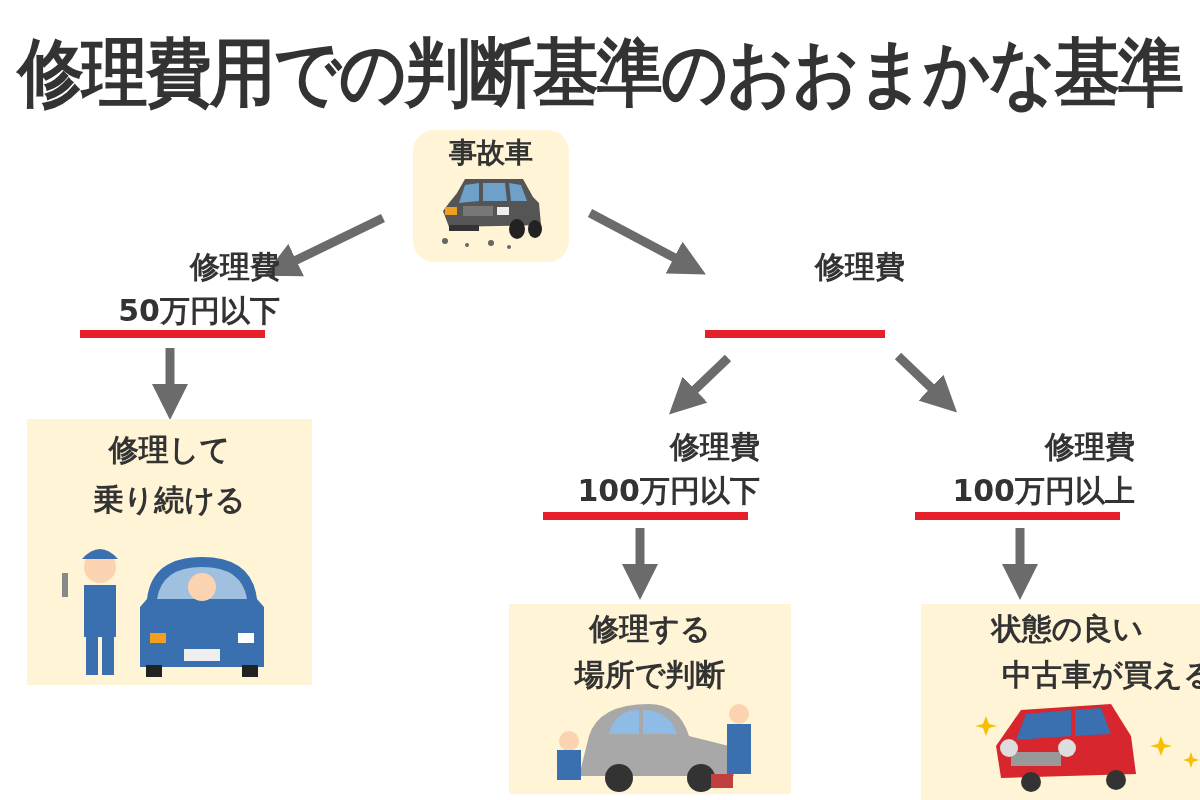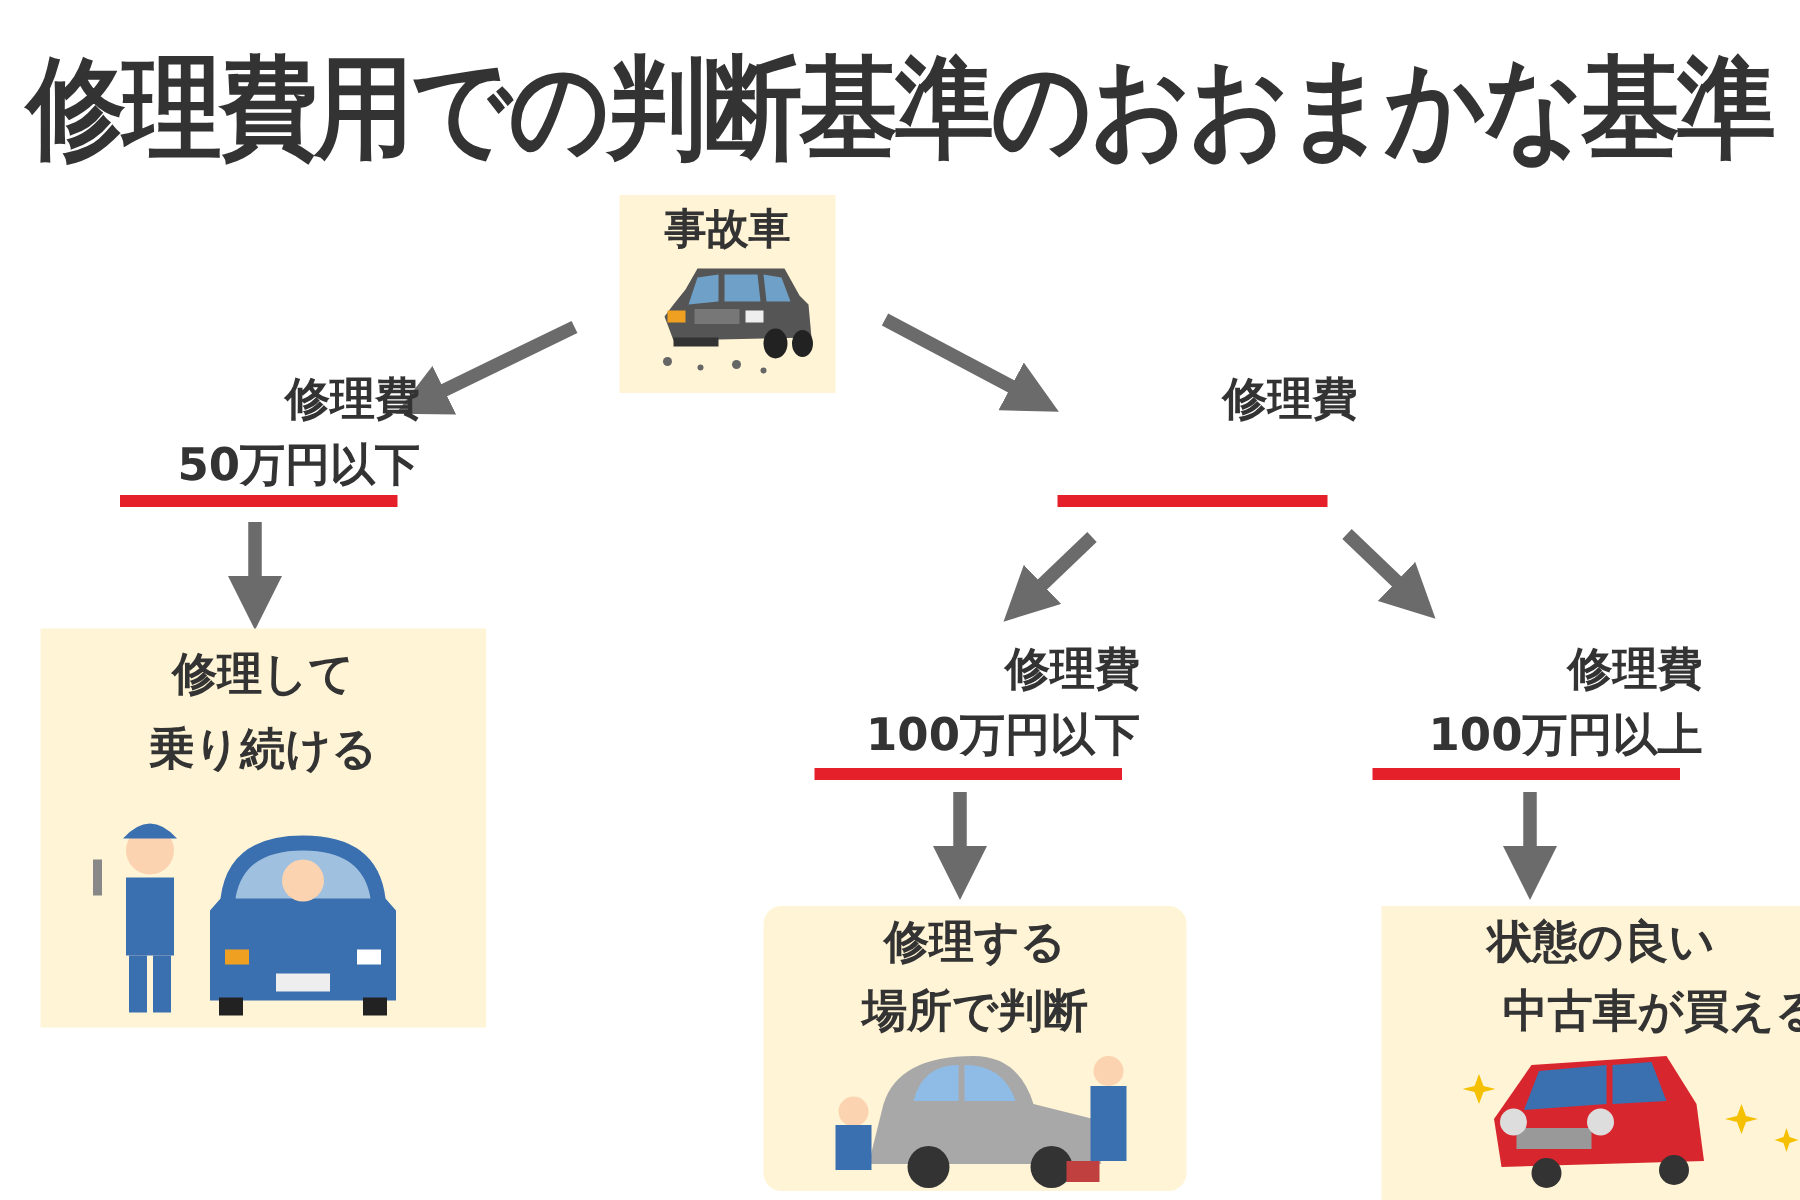--- a/index.html
+++ b/index.html
@@ -31,21 +31,21 @@
     <line x1="383" y1="218" x2="280" y2="268" marker-end="url(#ah)"></line>
     <line x1="590" y1="213" x2="690" y2="266" marker-end="url(#ah)"></line>
     <line x1="170" y1="348" x2="170" y2="402" marker-end="url(#ah)"></line>
     <line x1="728" y1="358" x2="682" y2="402" marker-end="url(#ah)"></line>
     <line x1="898" y1="356" x2="944" y2="400" marker-end="url(#ah)"></line>
     <line x1="640" y1="528" x2="640" y2="582" marker-end="url(#ah)"></line>
     <line x1="1020" y1="528" x2="1020" y2="582" marker-end="url(#ah)"></line>
   </g>
 </svg>
 
-<div class="box" style="left:413px;top:130px;width:144px;height:132px;">
+<div class="box" style="left:413px;top:130px;width:156px;height:132px;border-radius:21px;">
   <div class="boxtext" style="top:2px;font-size:28px;line-height:42px;">事故車</div>
   <svg class="illus" style="left:22px;top:45px" width="115" height="80" viewBox="0 0 115 80">
     <path d="M22,18 L30,4 L88,4 L98,22 L104,28 L106,50 L14,52 L8,36 L14,28 Z" fill="#555"></path>
     <path d="M30,10 L44,8 L44,26 L24,28 Z" fill="#6ea0c8"></path>
     <path d="M48,8 L70,8 L72,26 L48,26 Z" fill="#6ea0c8"></path>
     <path d="M74,8 L86,10 L92,26 L76,26 Z" fill="#6ea0c8"></path>
     <rect x="10" y="32" width="12" height="8" fill="#f0a020"></rect>
     <rect x="28" y="31" width="30" height="10" fill="#777"></rect>
     <rect x="62" y="32" width="12" height="8" fill="#eee"></rect>
     <ellipse cx="82" cy="54" rx="8" ry="10" fill="#222"></ellipse>
@@ -74,42 +74,42 @@
   <span class="l2">100万円以下</span>
 </div>
 <div class="uline" style="left:543px;top:512px;width:205px;"></div>
 
 <div class="label" style="left:905px;top:425px;width:230px;">
   <span class="l1">修理費</span>
   <span class="l2">100万円以上</span>
 </div>
 <div class="uline" style="left:915px;top:512px;width:205px;"></div>
 
-<div class="box" style="left:27px;top:419px;width:285px;height:266px;padding-left:12px;">
+<div class="box" style="left:27px;top:419px;width:285px;height:266px;">
   <div class="boxtext" style="top:6px;">修理して</div>
   <div class="boxtext" style="top:56px;">乗り続ける</div>
   <svg class="illus" style="left:15px;top:118px" width="260" height="145" viewBox="0 0 260 145">
     <circle cx="58" cy="30" r="16" fill="#fbd3b0"></circle>
     <path d="M40,22 Q58,2 76,22 Z" fill="#3a6fb0"></path>
     <rect x="42" y="48" width="32" height="52" fill="#3a6fb0"></rect>
     <rect x="44" y="100" width="12" height="38" fill="#3a6fb0"></rect>
     <rect x="60" y="100" width="12" height="38" fill="#3a6fb0"></rect>
     <rect x="20" y="36" width="6" height="24" fill="#888"></rect>
     <path d="M105,62 Q110,20 160,20 Q210,20 215,62 L222,70 L222,130 L98,130 L98,70 Z" fill="#3a6fb0"></path>
     <path d="M115,62 Q120,30 160,30 Q200,30 205,62 Z" fill="#9fc0de"></path>
     <circle cx="160" cy="50" r="14" fill="#fbd3b0"></circle>
     <rect x="108" y="96" width="16" height="10" fill="#f0a020"></rect>
     <rect x="196" y="96" width="16" height="10" fill="#fff"></rect>
     <rect x="142" y="112" width="36" height="12" fill="#eee"></rect>
     <rect x="104" y="128" width="16" height="12" fill="#222"></rect>
     <rect x="200" y="128" width="16" height="12" fill="#222"></rect>
   </svg>
 </div>
 
-<div class="box" style="left:509px;top:604px;width:282px;height:190px;border-radius:12px;">
+<div class="box" style="left:509px;top:604px;width:282px;height:190px;">
   <div class="boxtext" style="top:0px;">修理する</div>
   <div class="boxtext" style="top:46px;text-align:center;">場所で判断</div>
   <svg class="illus" style="left:30px;top:92px" width="230" height="98" viewBox="0 0 230 98">
     <path d="M50,40 Q60,8 110,8 Q140,8 150,40 L190,50 L195,80 L40,80 Z" fill="#a8a8a8"></path>
     <path d="M70,38 Q76,14 100,14 L100,38 Z" fill="#8fbce6"></path>
     <path d="M104,14 Q130,14 138,38 L104,38 Z" fill="#8fbce6"></path>
     <circle cx="80" cy="82" r="14" fill="#333"></circle>
     <circle cx="162" cy="82" r="14" fill="#333"></circle>
     <circle cx="30" cy="45" r="10" fill="#fbd3b0"></circle>
     <rect x="18" y="54" width="24" height="30" fill="#3a6fb0"></rect>

